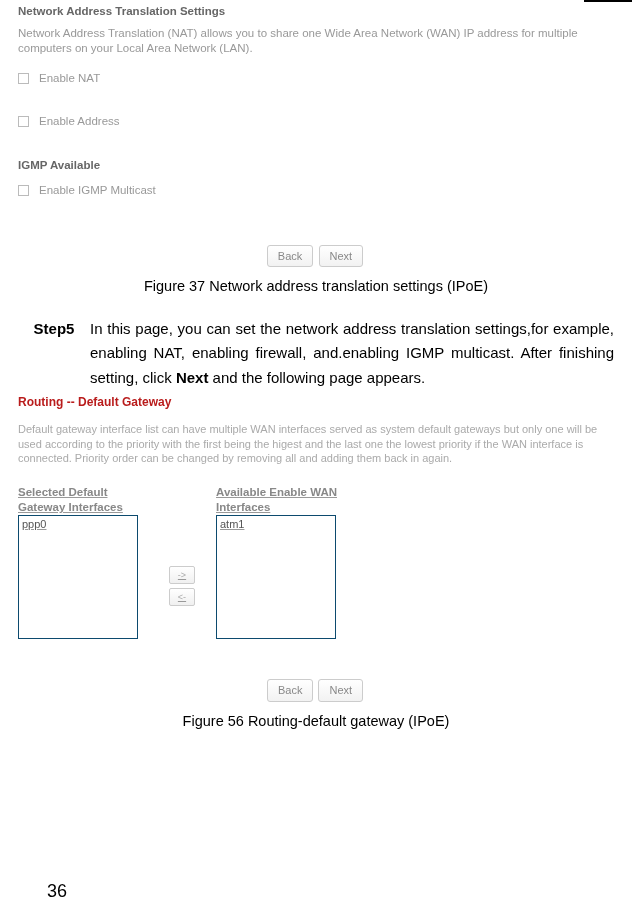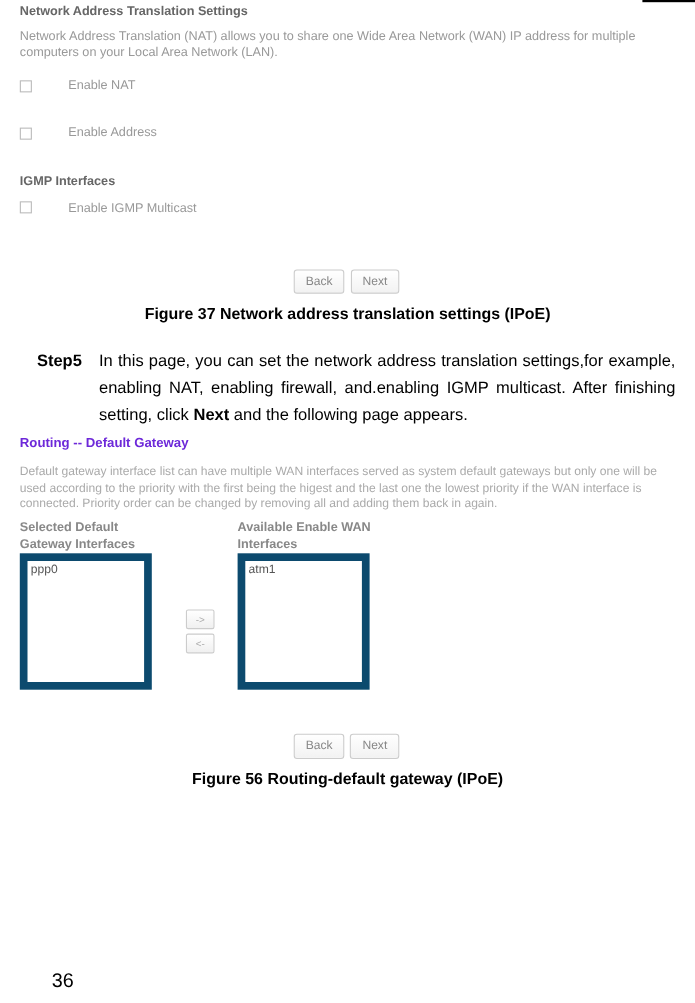--- a/index.html
+++ b/index.html
@@ -21,52 +21,52 @@
     width: 594px;
     border: 0;
     color: #888;
     font-size: 11.5px;
     font-family: Verdana, Arial, sans-serif;
     line-height: 1.35;
     margin-top: 4px;
   }
   .panel1 .title { font-weight: bold; color: #666; margin-bottom: 6px; }
   .panel1 .desc { color: #999; margin-bottom: 14px; }
-  .panel1 .cbox-row { margin: 10px 0 28px 0; display: flex; align-items: center; gap: 23px; }
+  .panel1 .cbox-row { margin: 10px 0 28px 0; display: flex; align-items: center; }
   .panel1 .cbox { width: 11px; height: 11px; border: 1px solid #bbb; margin-right: 10px; display: inline-block; }
   .panel1 .cbox-label { color: #999; }
   .panel1 .igmp-title { font-weight: bold; color: #666; margin: 0 0 8px 0; }
-  .panel1 .igmp-row { margin-bottom: 46px; display:flex; align-items:flex-start; }
+  .panel1 .igmp-row { margin-bottom: 46px; display:flex; align-items:center; }
   .panel1 .btn-row { text-align: center; margin-top: 8px; }
   .panel1 .btn { display: inline-block; border: 1px solid #ccc; border-radius: 3px; padding: 3px 10px; color: #888; font-size: 11px; margin: 0 1px; background: linear-gradient(#fff,#f2f2f2); }
   
-  .caption { text-align: center; font-size: 14.5px; color: #000; margin: 8px 0 18px 0; font-weight: bold; }
+  .caption { text-align: center; font-size: 14.5px; color: #000; margin: 8px 0 18px 0; }
   
   .step-row { display: flex; margin-bottom: 4px; }
   .step-label { font-weight: bold; width: 72px; flex-shrink: 0; font-size: 15px; text-align: center; }
   .step-text { font-size: 15px; text-align: justify; flex: 1; line-height: 1.65; }
   .step-text .b { font-weight: bold; }
   
   
   .panel2 {
     width: 594px;
     color: #999;
     font-size: 11px;
     font-family: Verdana, Arial, sans-serif;
     line-height: 1.3;
     margin-top: 2px;
   }
-  .panel2 .ptitle { color: #6d28d9; font-size: 12px; font-weight: bold; margin-bottom: 12px; }
-  .panel2 .pdesc { color: #aaa; margin-bottom: 8px; }
-  .panel2 .cols { display: flex; }
+  .panel2 .ptitle { color: #b91c1c; font-size: 12px; font-weight: bold; margin-bottom: 12px; }
+  .panel2 .pdesc { color: #aaa; margin-bottom: 20px; }
+  .panel2 .cols { display: flex; text-decoration: underline; }
   .panel2 .colhead { font-weight: bold; color: #888; font-size: 11.5px; height: 30px; }
   .panel2 .col1 { width: 130px; }
   .panel2 .colspacer { width: 68px; }
   .panel2 .col2 { width: 130px; }
-  .panel2 .listbox { width: 120px; height: 124px; border: 7px solid #0c4a6e; font-size: 11px; color: #555; padding: 1px 3px; background:#fff; }
+  .panel2 .listbox { width: 120px; height: 124px; border: 1px solid #0c4a6e; font-size: 11px; color: #555; padding: 1px 3px; background:#fff; }
   .panel2 .movebtns { display:flex; flex-direction:column; align-items:center; justify-content:center; height:124px; width:68px; gap:4px; padding-top:18px;}
   .panel2 .mbtn { width: 26px; height: 18px; border: 1px solid #ccc; border-radius:2px; background: linear-gradient(#fff,#f0f0f0); font-size: 9px; color: #aaa; display:flex; align-items:center; justify-content:center; }
   .panel2 .btn-row2 { text-align: center; margin-top: 40px; }
   .panel2 .btn2 { display: inline-block; border: 1px solid #ccc; border-radius: 3px; padding: 3px 10px; color: #888; font-size: 11px; margin: 0 1px; background: linear-gradient(#fff,#f2f2f2); }
   
   .page-num { position: absolute; bottom: 6px; left: 0; right: 0; text-align: left; font-size: 18px; margin-left: 47px; }
 </style>
 </head>
 <body>
 <div class="top-line"></div>
@@ -75,21 +75,21 @@
   <div class="title">Network Address Translation Settings</div>
   <div class="desc">Network Address Translation (NAT) allows you to share one Wide Area Network (WAN) IP address for multiple computers on your Local Area Network (LAN).</div>
   <div class="cbox-row">
     <span class="cbox"></span>
     <span class="cbox-label">Enable NAT</span>
   </div>
   <div class="cbox-row">
     <span class="cbox"></span>
     <span class="cbox-label">Enable Address</span>
   </div>
-  <div class="igmp-title">IGMP Interfaces</div>
+  <div class="igmp-title">IGMP Available</div>
   <div class="cbox-row igmp-row">
     <span class="cbox"></span>
     <span class="cbox-label">Enable IGMP Multicast</span>
   </div>
   <div class="btn-row">
     <span class="btn">Back</span>
     <span class="btn">Next</span>
   </div>
 </div>
 

